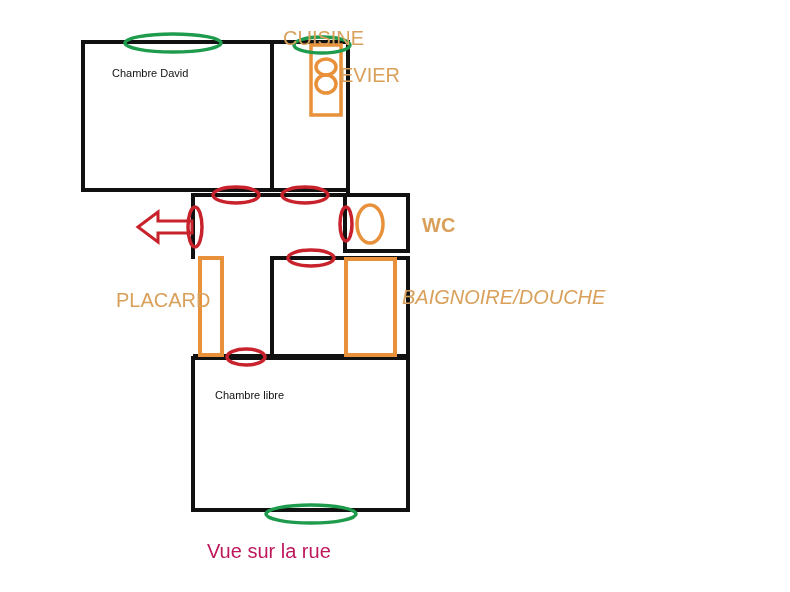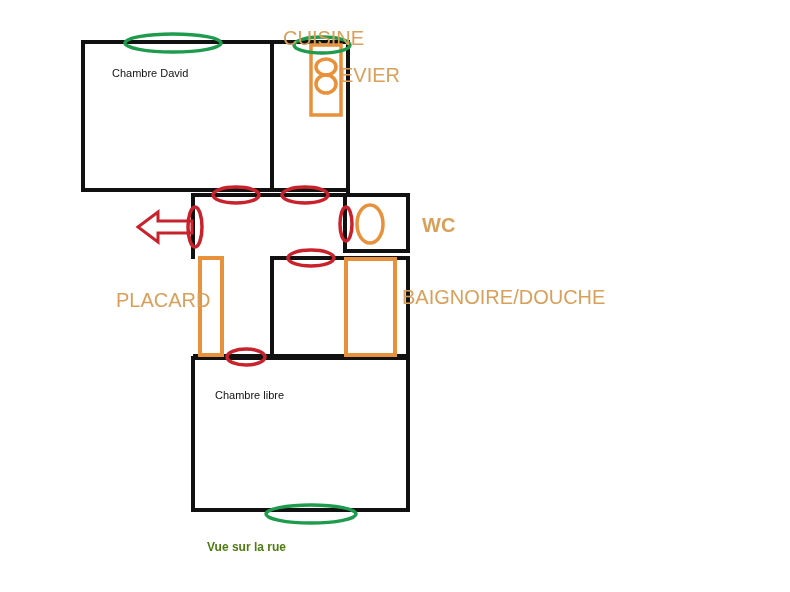--- a/index.html
+++ b/index.html
@@ -29,23 +29,23 @@
   }
   .lbl-room {
     color: #111111;
     font-size: 11px;
   }
   .lbl-fix {
     color: #d9a05b;
     font-size: 20px;
   }
   .lbl-street {
-    color: #4d7c0f;
-    font-size: 12px;
-    font-weight: bold;
+    color: #be185d;
+    font-size: 20px;
+    font-weight: normal;
   }
 </style>
 </head>
 <body>
 
 <div id="canvas">
 
   <svg id="plan-svg" viewBox="0 0 790 592" xmlns="http://www.w3.org/2000/svg">
 
     <g>
@@ -111,19 +111,19 @@
   <div class="lbl lbl-room" style="left:112px; top:68px;">Chambre David</div>
 
   <div class="lbl lbl-fix" style="left:283px; top:28px;">CUISINE</div>
 
   <div class="lbl lbl-fix" style="left:340px; top:65px;">EVIER</div>
 
   <div class="lbl lbl-fix" style="left:422px; top:215px;font-weight:bold;">WC</div>
 
   <div class="lbl lbl-fix" style="left:116px; top:290px;">PLACARD</div>
 
-  <div class="lbl lbl-fix" style="left:402px; top:287px;">BAIGNOIRE/DOUCHE</div>
+  <div class="lbl lbl-fix" style="left:402px; top:287px;font-style:italic;">BAIGNOIRE/DOUCHE</div>
 
   <div class="lbl lbl-room" style="left:215px; top:390px;">Chambre libre</div>
 
   <div class="lbl lbl-street" style="left:207px; top:541px;">Vue sur la rue</div>
 
 </div>
 
 </body></html>

